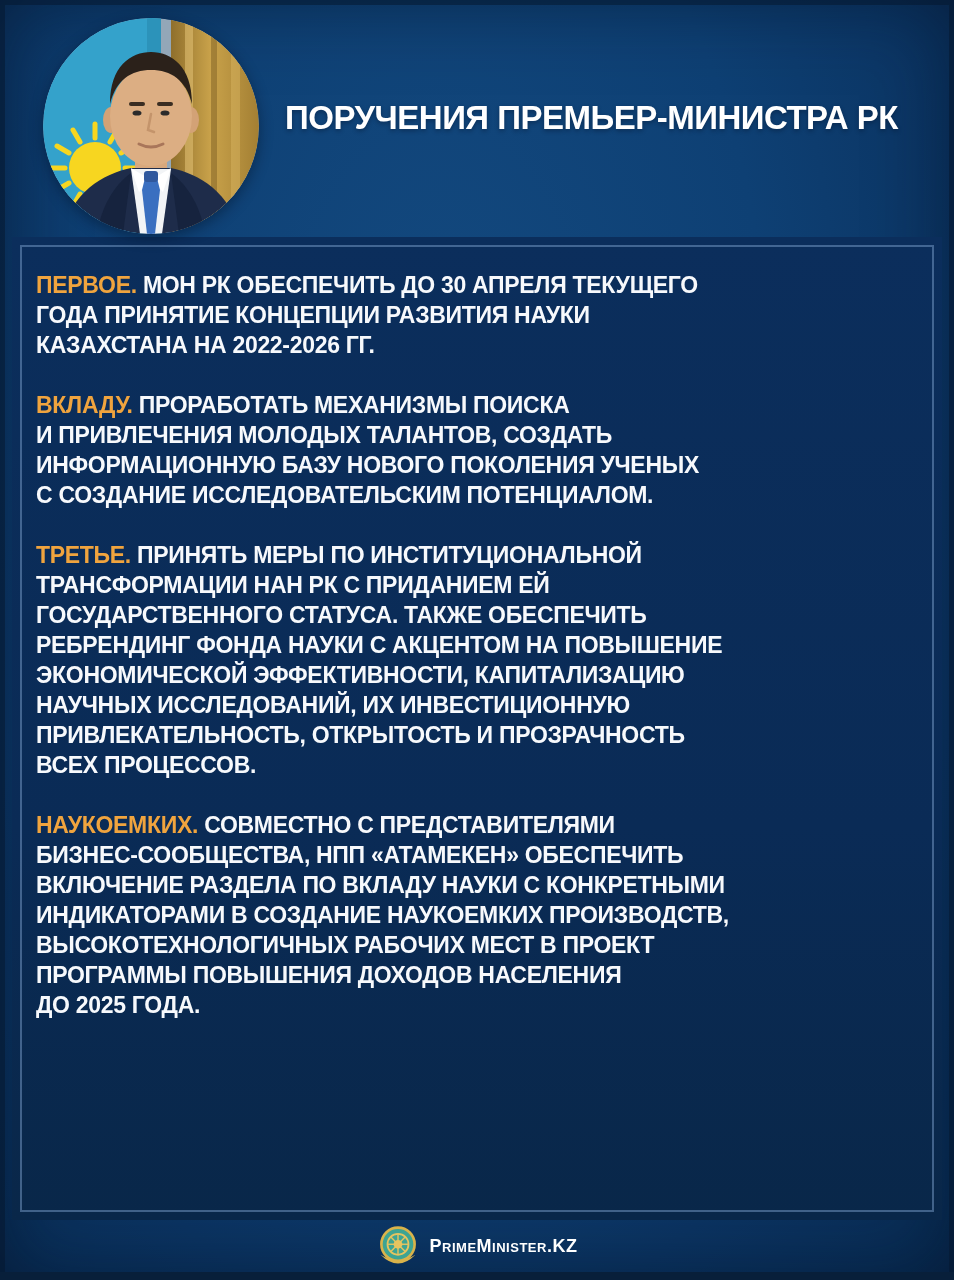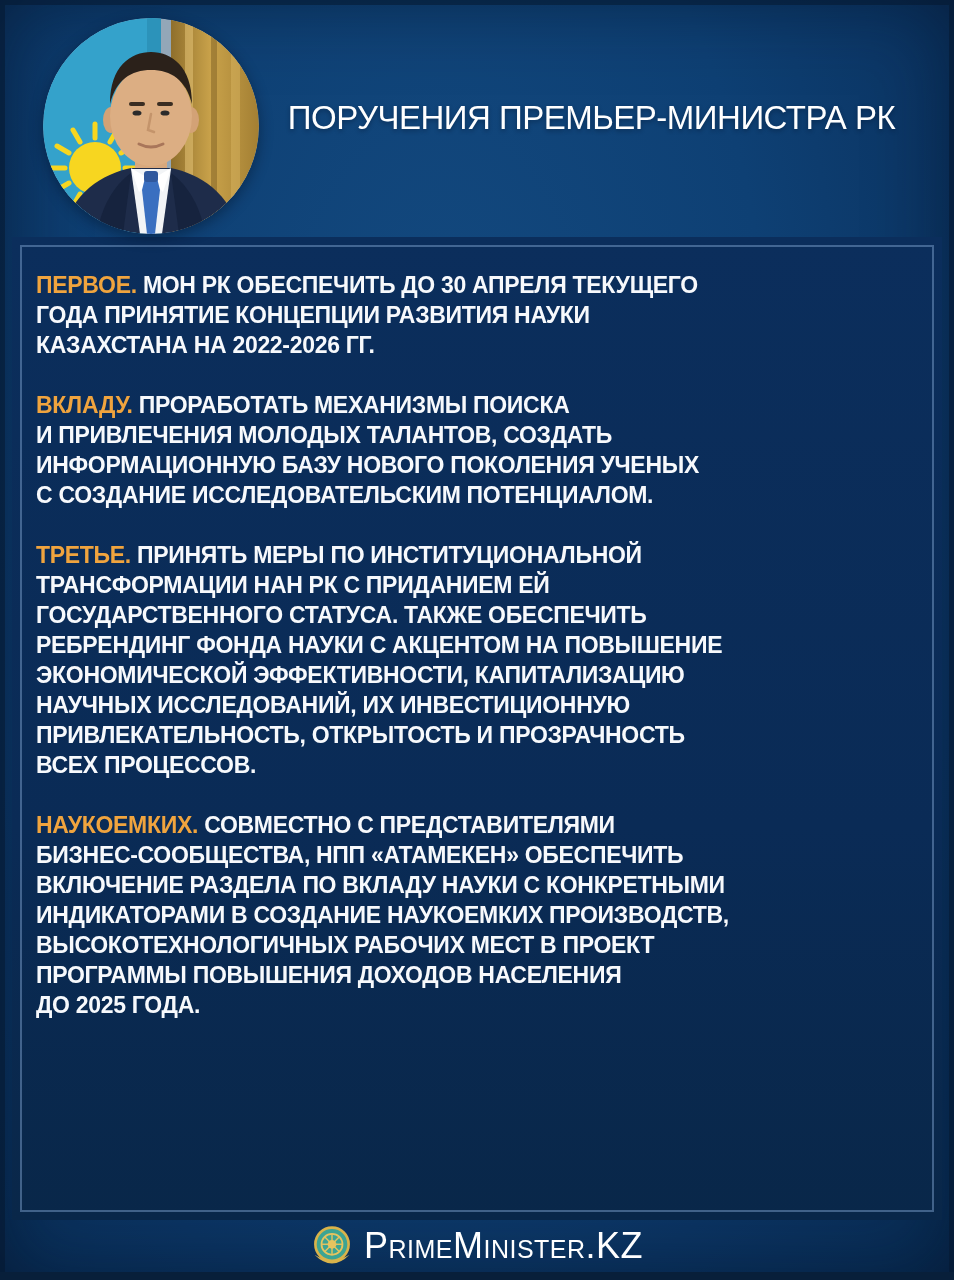--- a/index.html
+++ b/index.html
@@ -20,21 +20,21 @@
     box-shadow:0 4px 14px rgba(3,15,35,.45);
   }
   .avatar svg{display:block;}
   .title-wrap{
     flex:1;height:237px;
     display:flex;align-items:center;justify-content:center;
     padding:0 44px 14px 14px;
   }
   h1.title{
     margin:8px;color:#ffffff;
-    font-size:33px;font-weight:400;letter-spacing:-.5px;
+    font-size:33px;font-weight:700;letter-spacing:-.5px;
     text-align:center;line-height:1.1;
     text-shadow:0 2px 4px rgba(4,18,40,.4);
   }
   
   .panel{
     height:983px;margin:0 12px;box-sizing:border-box;
     background:linear-gradient(180deg,#0b2e5c 0%, #0a2b56 60%, #092749 100%);
     padding:8px;
   }
   .panel-inner{
@@ -50,21 +50,21 @@
     letter-spacing:-.3px;
   }
   p.item .lead{color:#F0A43E;}
   p.item .txt{white-space:pre-line;}
   
   .footer{
     height:52px;display:flex;align-items:center;justify-content:center;gap:11px;
   }
   .emblem{width:42px;height:42px;display:inline-block;flex:0 0 auto;}
   .brand{
-    color:#ffffff;font-weight:400;font-size:36px;
+    color:#ffffff;font-weight:700;font-size:18px;
     font-variant:small-caps;letter-spacing:.5px;
   }
   .bottom-strip{height:8px;background:#081f3a;}
 </style>
 </head>
 <body>
 
 <div class="card">
 
   <div class="header">

